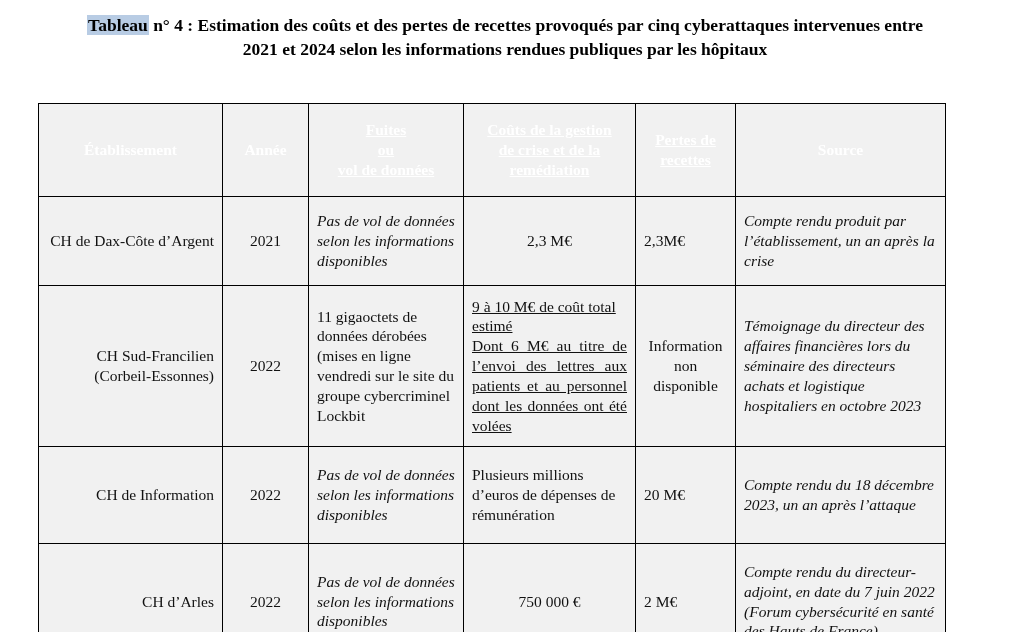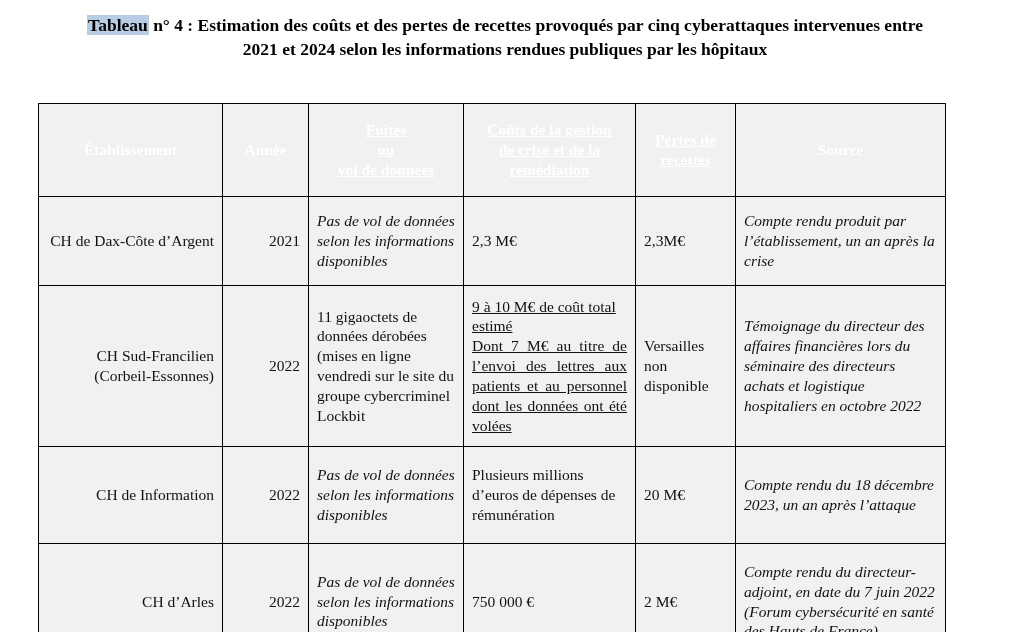--- a/index.html
+++ b/index.html
@@ -75,26 +75,26 @@
   
   col.c-etab   { width: 184px; }
   col.c-annee  { width: 86px;  }
   col.c-fuites { width: 155px; }
   col.c-couts  { width: 172px; }
   col.c-pertes { width: 100px; }
   col.c-source { width: 210px; }
 
   
   .al-left   { text-align: left;  }
-  .al-right  { text-align: left; }
+  .al-right  { text-align: center; }
   .al-just   { text-align: justify; text-align-last: left; }
   .ital      { font-style: italic; }
 
   .cell-etab   { text-align: right; padding-left: 12px; }
-  .cell-annee  { text-align: right; }
+  .cell-annee  { text-align: center; }
   .cell-fuites { padding-left: 10px; }
   .cell-couts  { padding-left: 10px; padding-right: 10px; }
   .cell-pertes { text-align: left; }
   .cell-source { padding-left: 10px; padding-right: 8px; font-style: italic; }
 
   
   tr.r0 td { height: 78px; }
   tr.r1 td { height: 150px; }
   tr.r2 td { height: 86px; }
   tr.r3 td { height: 105px; }
@@ -153,24 +153,24 @@
           <td class="cell-pertes">2,3M€</td>
           <td class="cell-source ital al-left">Compte rendu produit par l’établissement, un an après la crise</td>
         </tr>
 
         <tr class="r1">
           <td class="cell-etab">CH Sud-Francilien (Corbeil-Essonnes)</td>
           <td class="cell-annee">2022</td>
           <td class="cell-fuites al-left">11 gigaoctets de données dérobées (mises en ligne vendredi sur le site du groupe cybercriminel Lockbit</td>
           <td class="cell-couts">
             <span class="ml-line al-left">9 à 10 M€ de coût total estimé</span>
-            <span class="ml-line al-just">Dont 7 M€ au titre de l’envoi des lettres aux patients et au personnel dont les données ont été volées</span>
+            <span class="ml-line al-just">Dont 6 M€ au titre de l’envoi des lettres aux patients et au personnel dont les données ont été volées</span>
           </td>
-          <td class="al-right">Versailles non disponible</td>
-          <td class="cell-source ital al-left">Témoignage du directeur des affaires financières lors du séminaire des directeurs achats et logistique hospitaliers en octobre 2022</td>
+          <td class="al-right">Information non disponible</td>
+          <td class="cell-source ital al-left">Témoignage du directeur des affaires financières lors du séminaire des directeurs achats et logistique hospitaliers en octobre 2023</td>
         </tr>
 
         <tr class="r2">
           <td class="cell-etab">CH de Information</td>
           <td class="cell-annee">2022</td>
           <td class="cell-fuites ital al-left">Pas de vol de données selon les informations disponibles</td>
           <td class="cell-couts al-left">Plusieurs millions d’euros de dépenses de rémunération</td>
           <td class="cell-pertes">20 M€</td>
           <td class="cell-source ital al-left">Compte rendu du 18 décembre 2023, un an après l’attaque</td>
         </tr>

